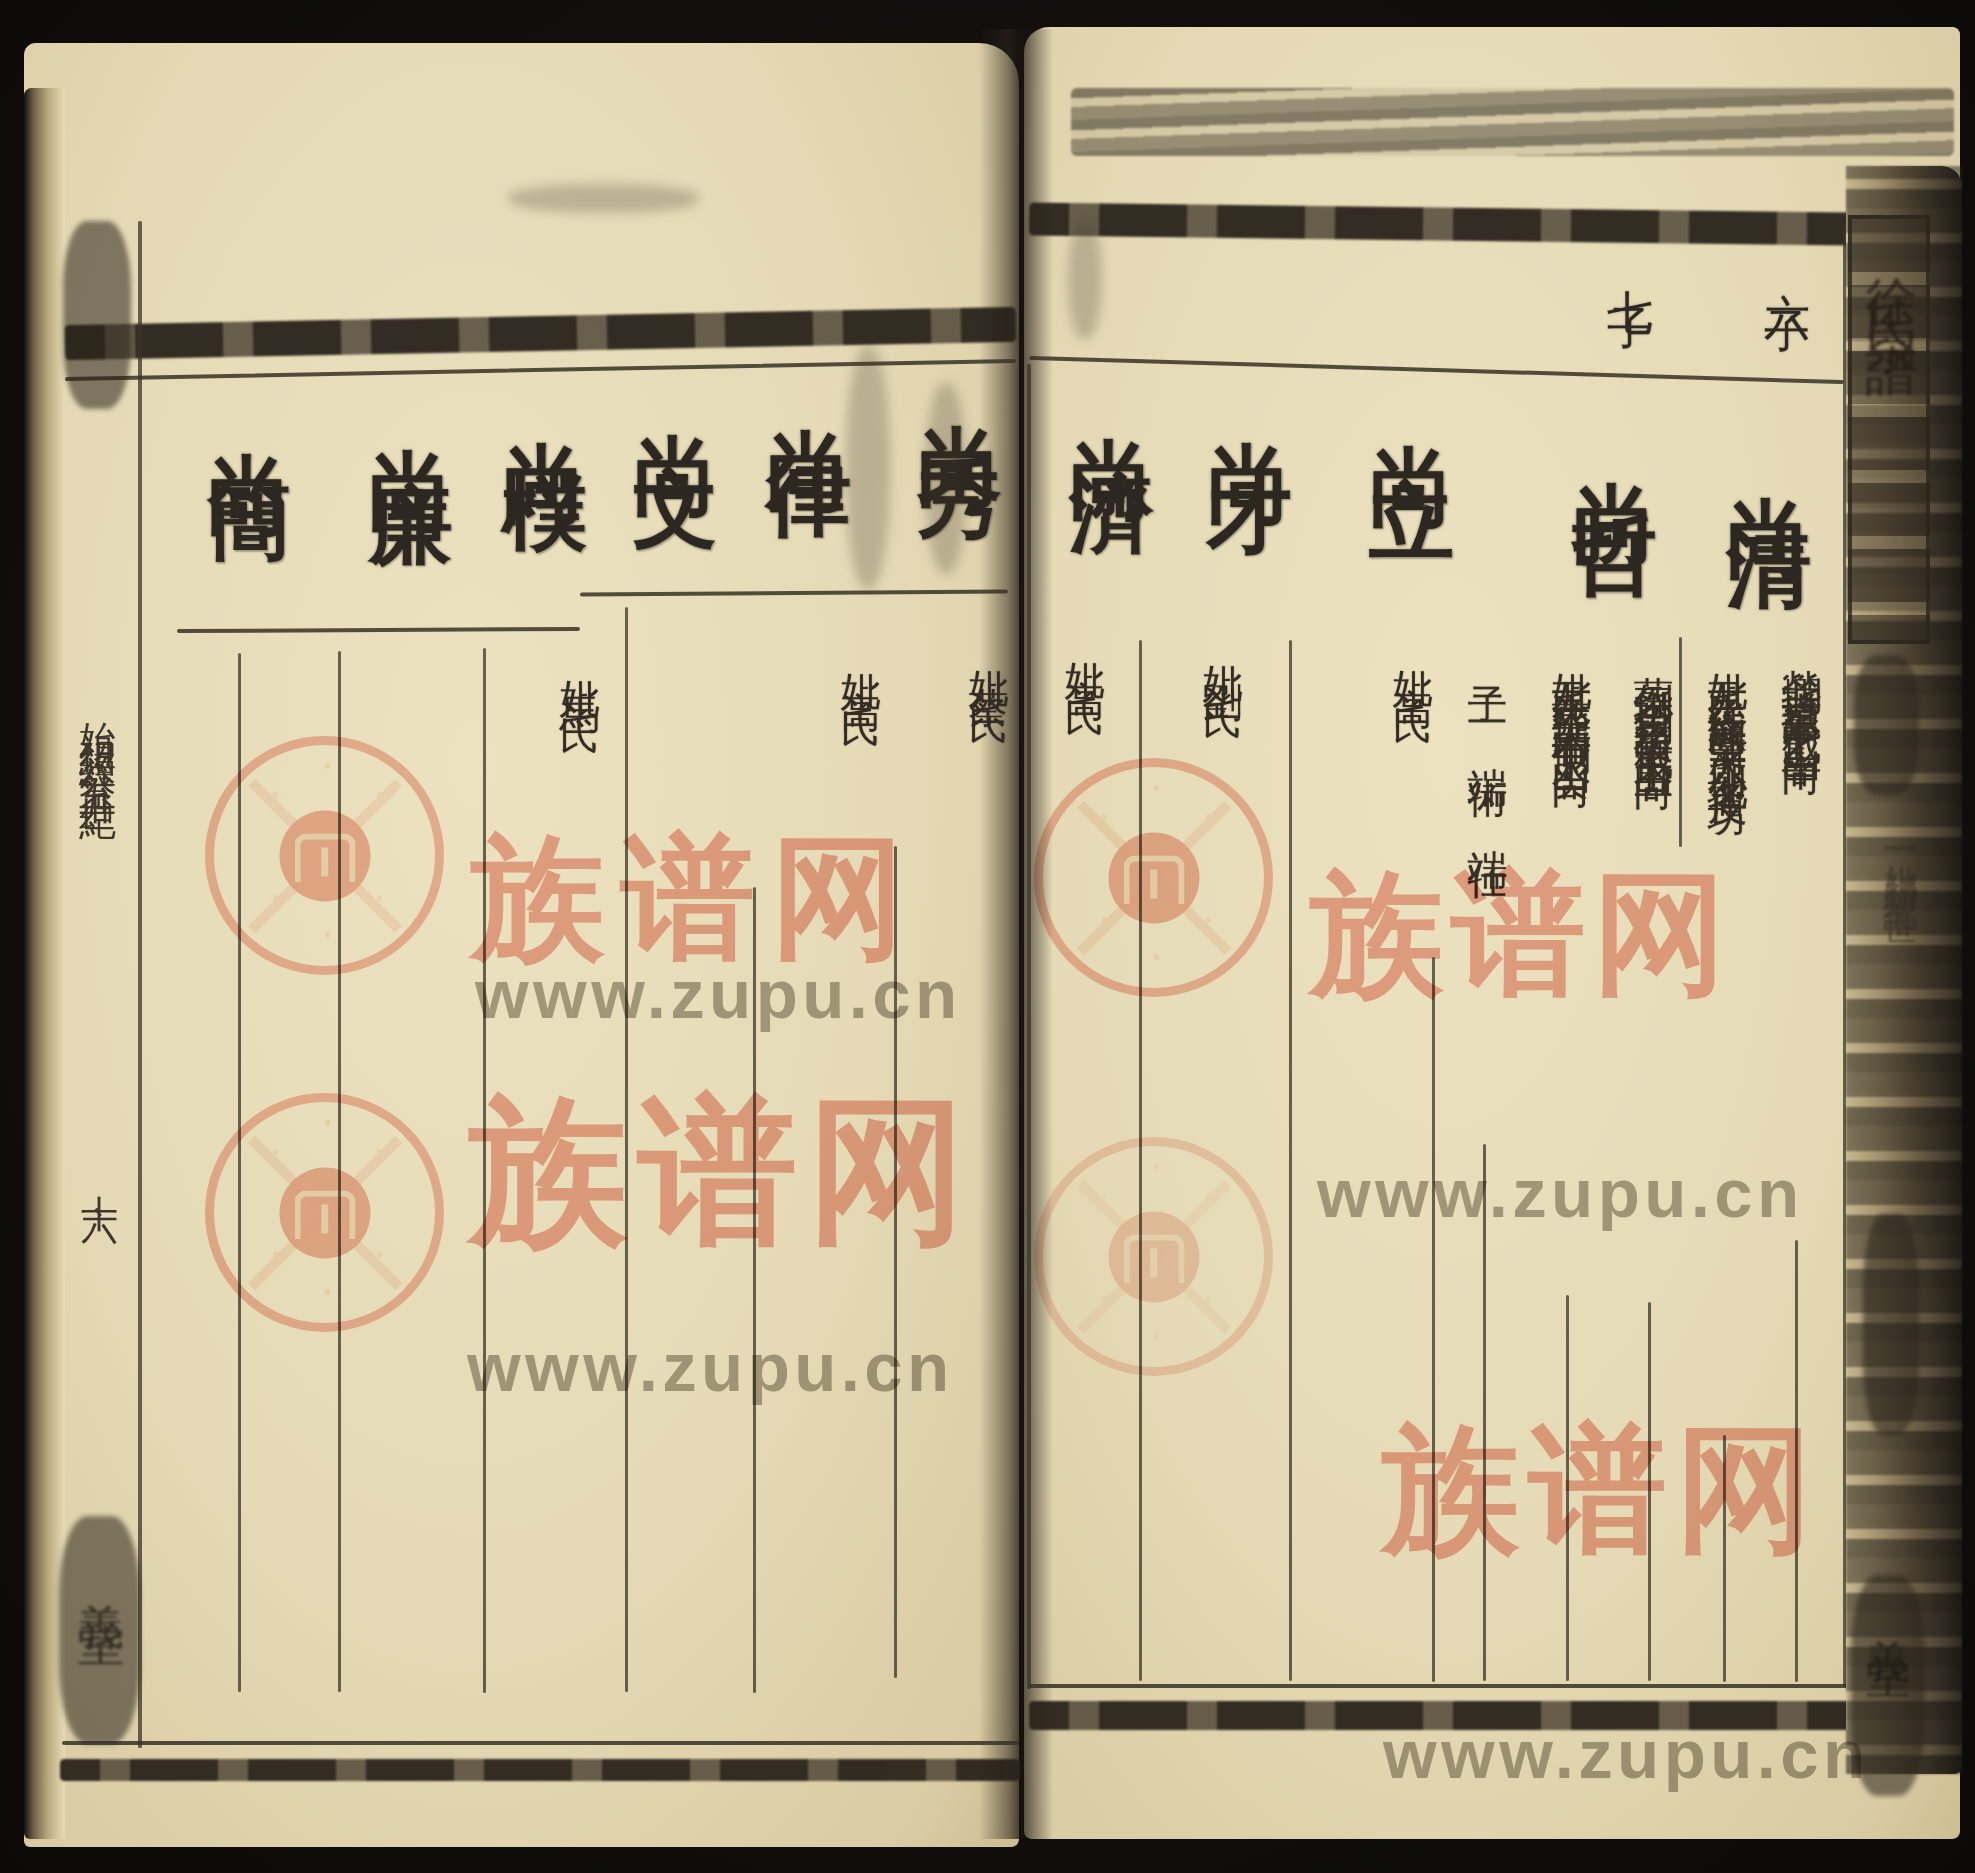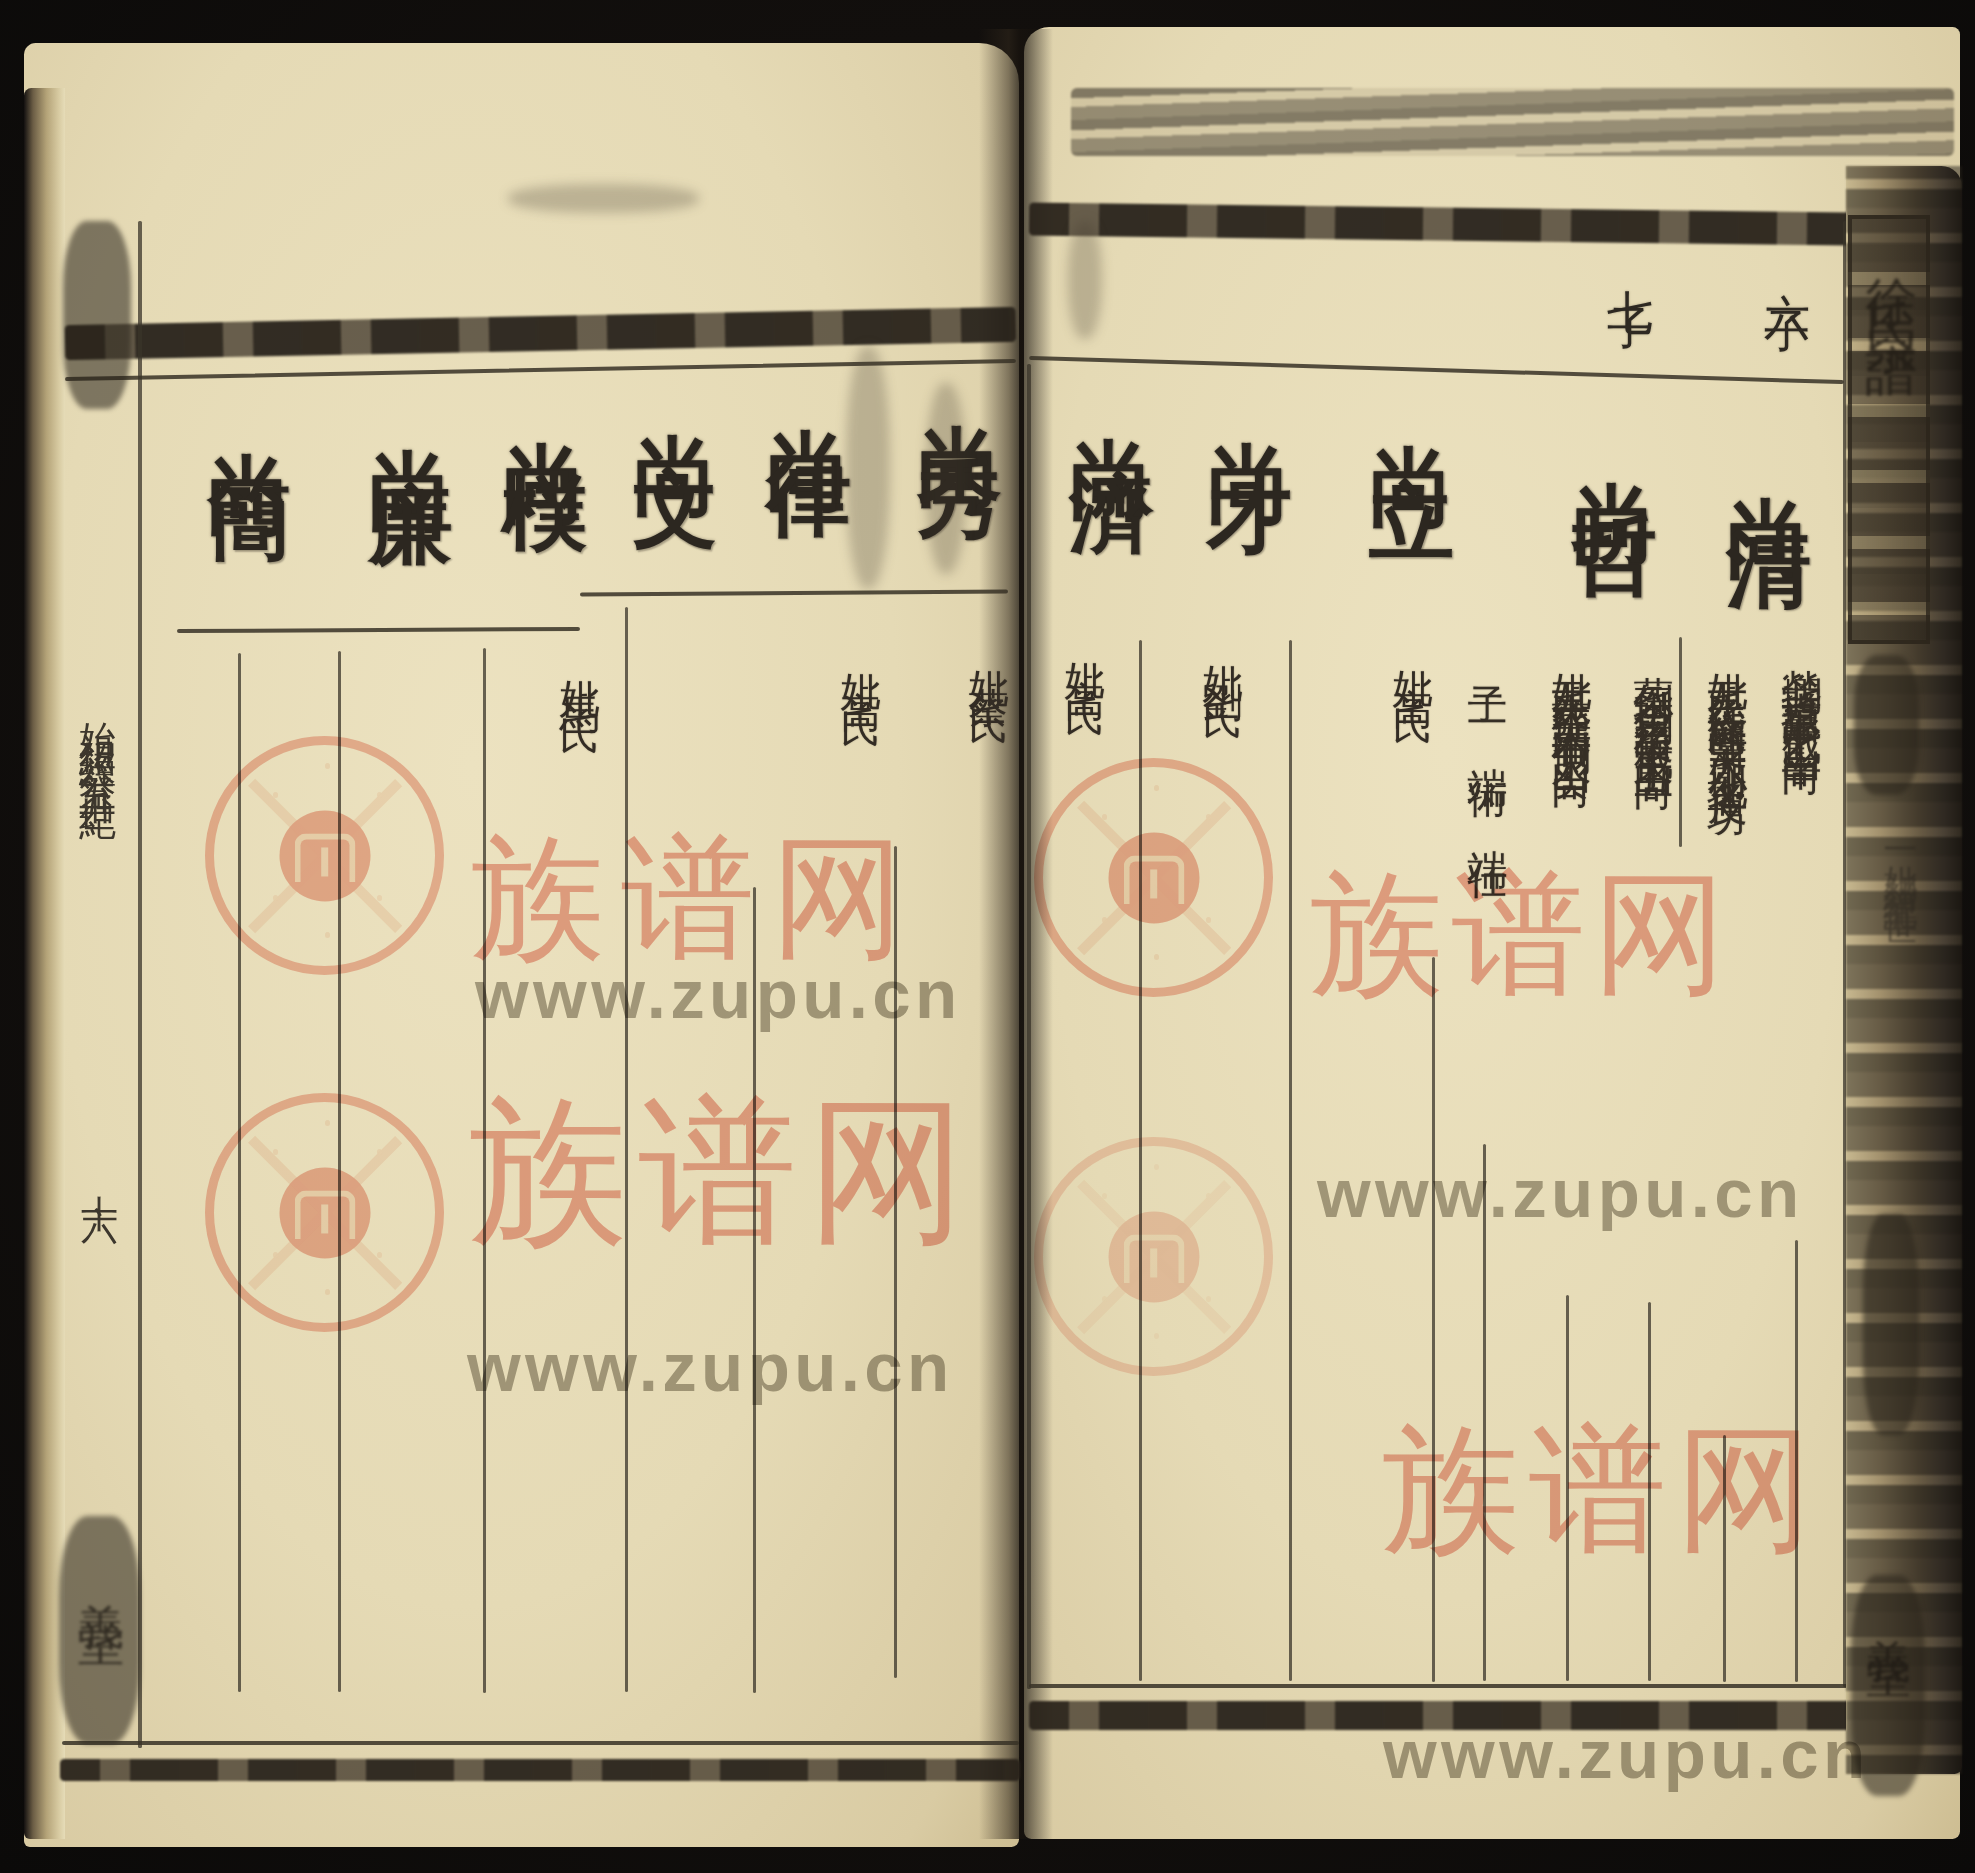--- a/index.html
+++ b/index.html
@@ -18,21 +18,21 @@
   .chapter{font-size:37px;letter-spacing:10.3px;color:#2b261f;filter:blur(0.4px);opacity:.9;}
   .spinetext{filter:blur(1.8px);opacity:.85;}
   .rule-h{position:absolute;background:#373126;opacity:.85;border-radius:2.2px;}
   .rule-v{position:absolute;width:2.9px;background:#3a342a;opacity:.75;border-radius:1.5px;}
   .band{position:absolute;border-radius:4.4px;filter:blur(0.9px);
     background:repeating-linear-gradient(90deg,rgba(41,35,27,.95) 0 40px,rgba(62,53,40,.75) 40px 70px,rgba(35,30,23,.92) 70px 118px);}
   .streaks{position:absolute;filter:blur(1.1px);opacity:.85;
     background:repeating-linear-gradient(178deg,rgba(38,32,25,.85) 0 10.3px,rgba(120,105,78,.25) 10.3px 19px,rgba(44,38,29,.7) 19px 32px);}
   .blob{position:absolute;background:rgba(58,50,38,.25);filter:blur(5.2px);border-radius:45%;}
   .inkblob{position:absolute;background:rgba(40,34,26,.55);filter:blur(2.9px);border-radius:35%;}
-  .brand{position:absolute;font-family:"DejaVu Sans","Liberation Sans",sans-serif;font-weight:normal;
+  .brand{position:absolute;font-family:"DejaVu Sans","Liberation Sans",sans-serif;font-weight:bold;
     color:#ec9e91;mix-blend-mode:multiply;opacity:.8;white-space:nowrap;}
   .weburl{position:absolute;font-family:"Liberation Sans","DejaVu Sans",sans-serif;font-weight:bold;
     color:#8e897b;mix-blend-mode:multiply;opacity:.7;letter-spacing:4.4px;white-space:nowrap;}
   .seal{position:absolute;width:221px;height:221px;border-radius:50%;
     border:9.6px solid rgba(238,164,150,.85);mix-blend-mode:multiply;opacity:.8;}
   .seal::before,.seal::after{content:"";position:absolute;left:50%;top:50%;width:9.6px;height:208px;
     background:rgba(250,230,221,.95);transform:translate(-50%,-50%) rotate(45deg);}
   .seal::after{transform:translate(-50%,-50%) rotate(-45deg);}
   .seal .hub{position:absolute;left:50%;top:50%;transform:translate(-50%,-50%);
     width:91px;height:91px;border-radius:50%;background:rgba(238,164,150,.92);z-index:2;}

